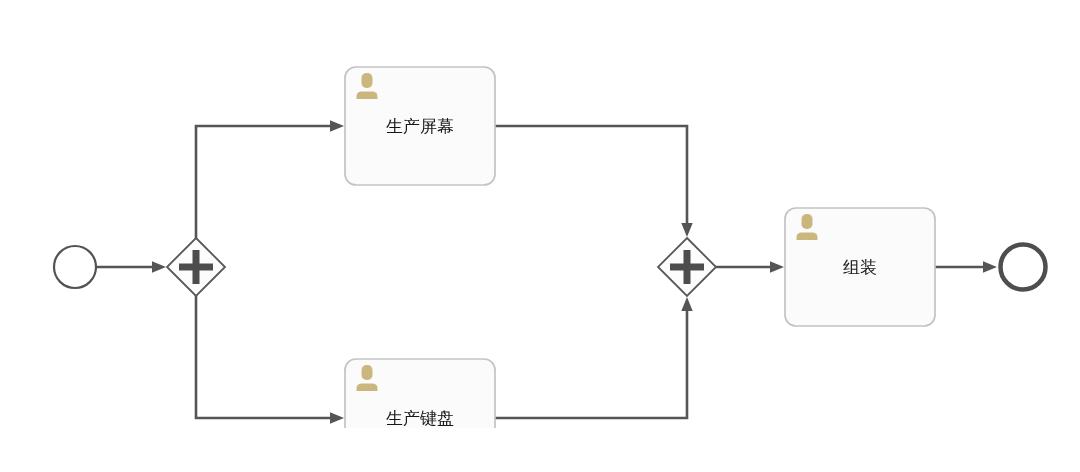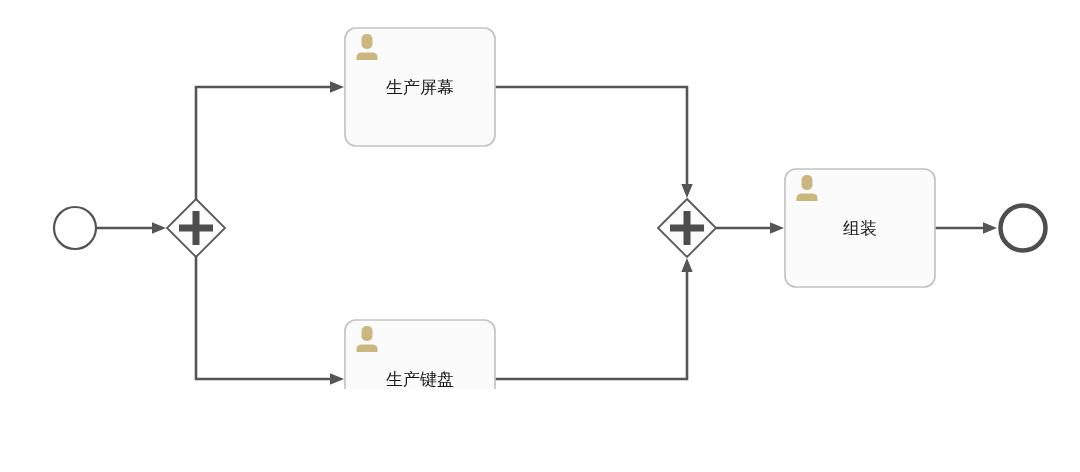--- a/index.html
+++ b/index.html
@@ -7,20 +7,21 @@
     padding: 0;
     background: #ffffff;
     font-family: "Liberation Sans", "DejaVu Sans", sans-serif;
   }
   .canvas {
     position: relative;
     width: 1080px;
     height: 389px;
     background: #ffffff;
     overflow: hidden;
+    margin-top: 39px;
   }
   svg { display: block; }
 
   .flow-line {
     fill: none;
     stroke: #555555;
     stroke-width: 2.6;
     stroke-linejoin: miter;
   }
   .arrowhead { fill: #555555; stroke: none; }

